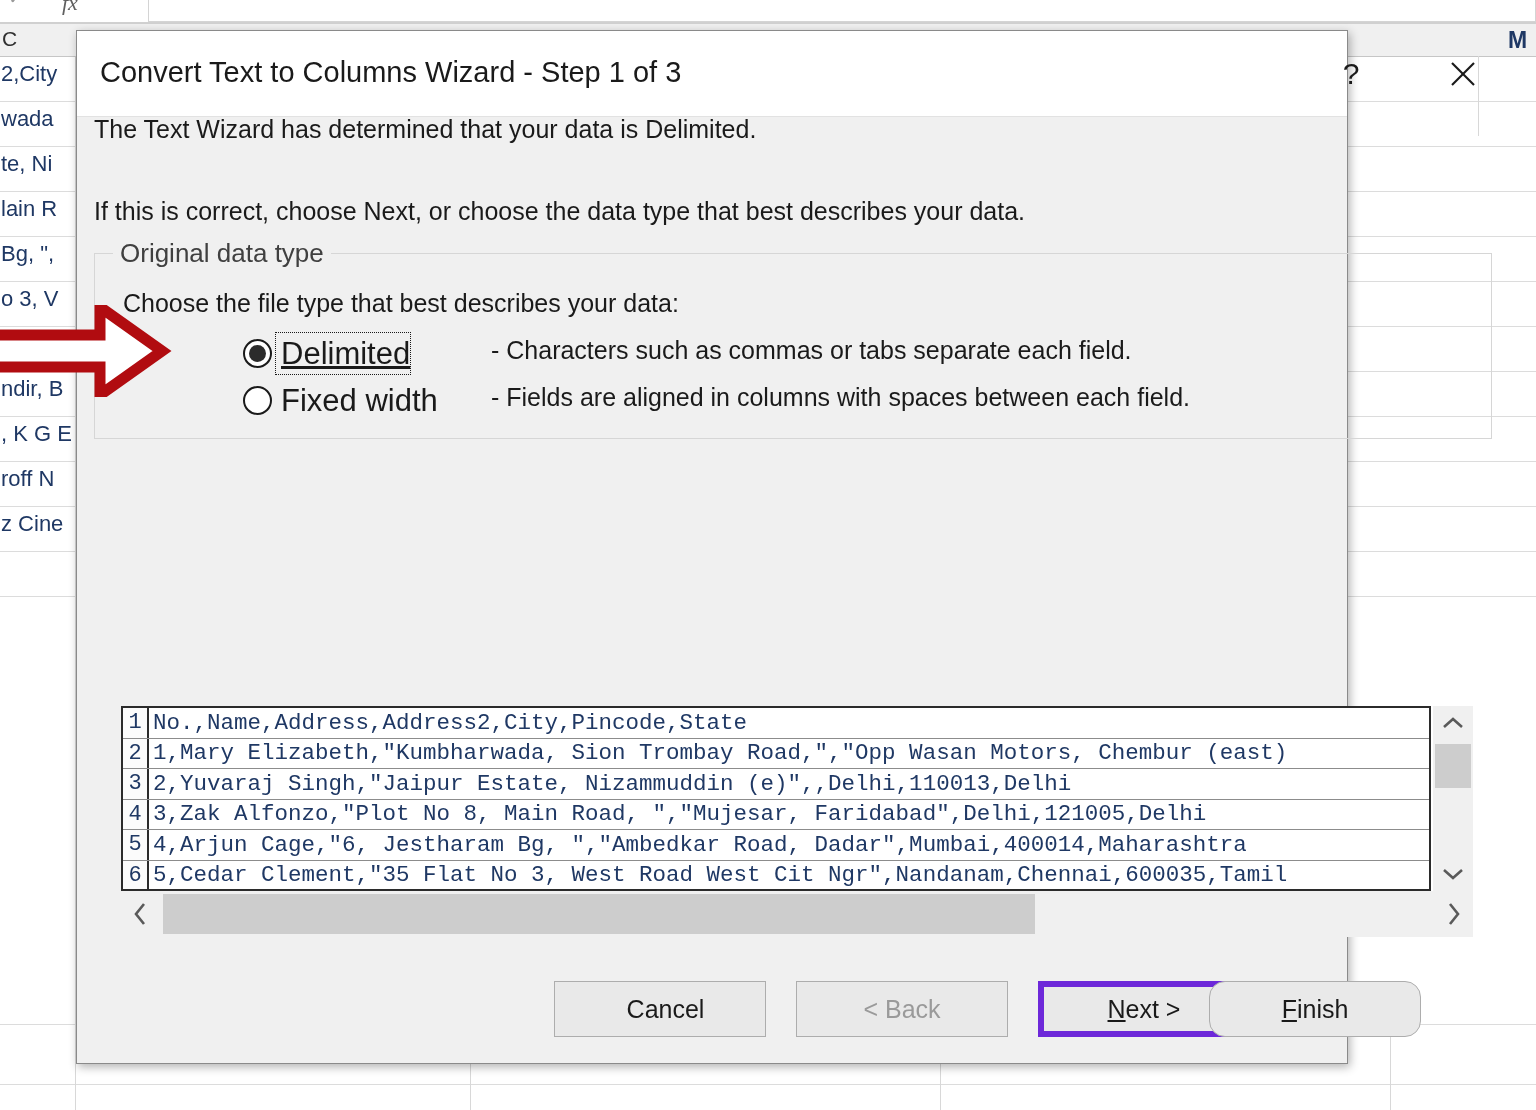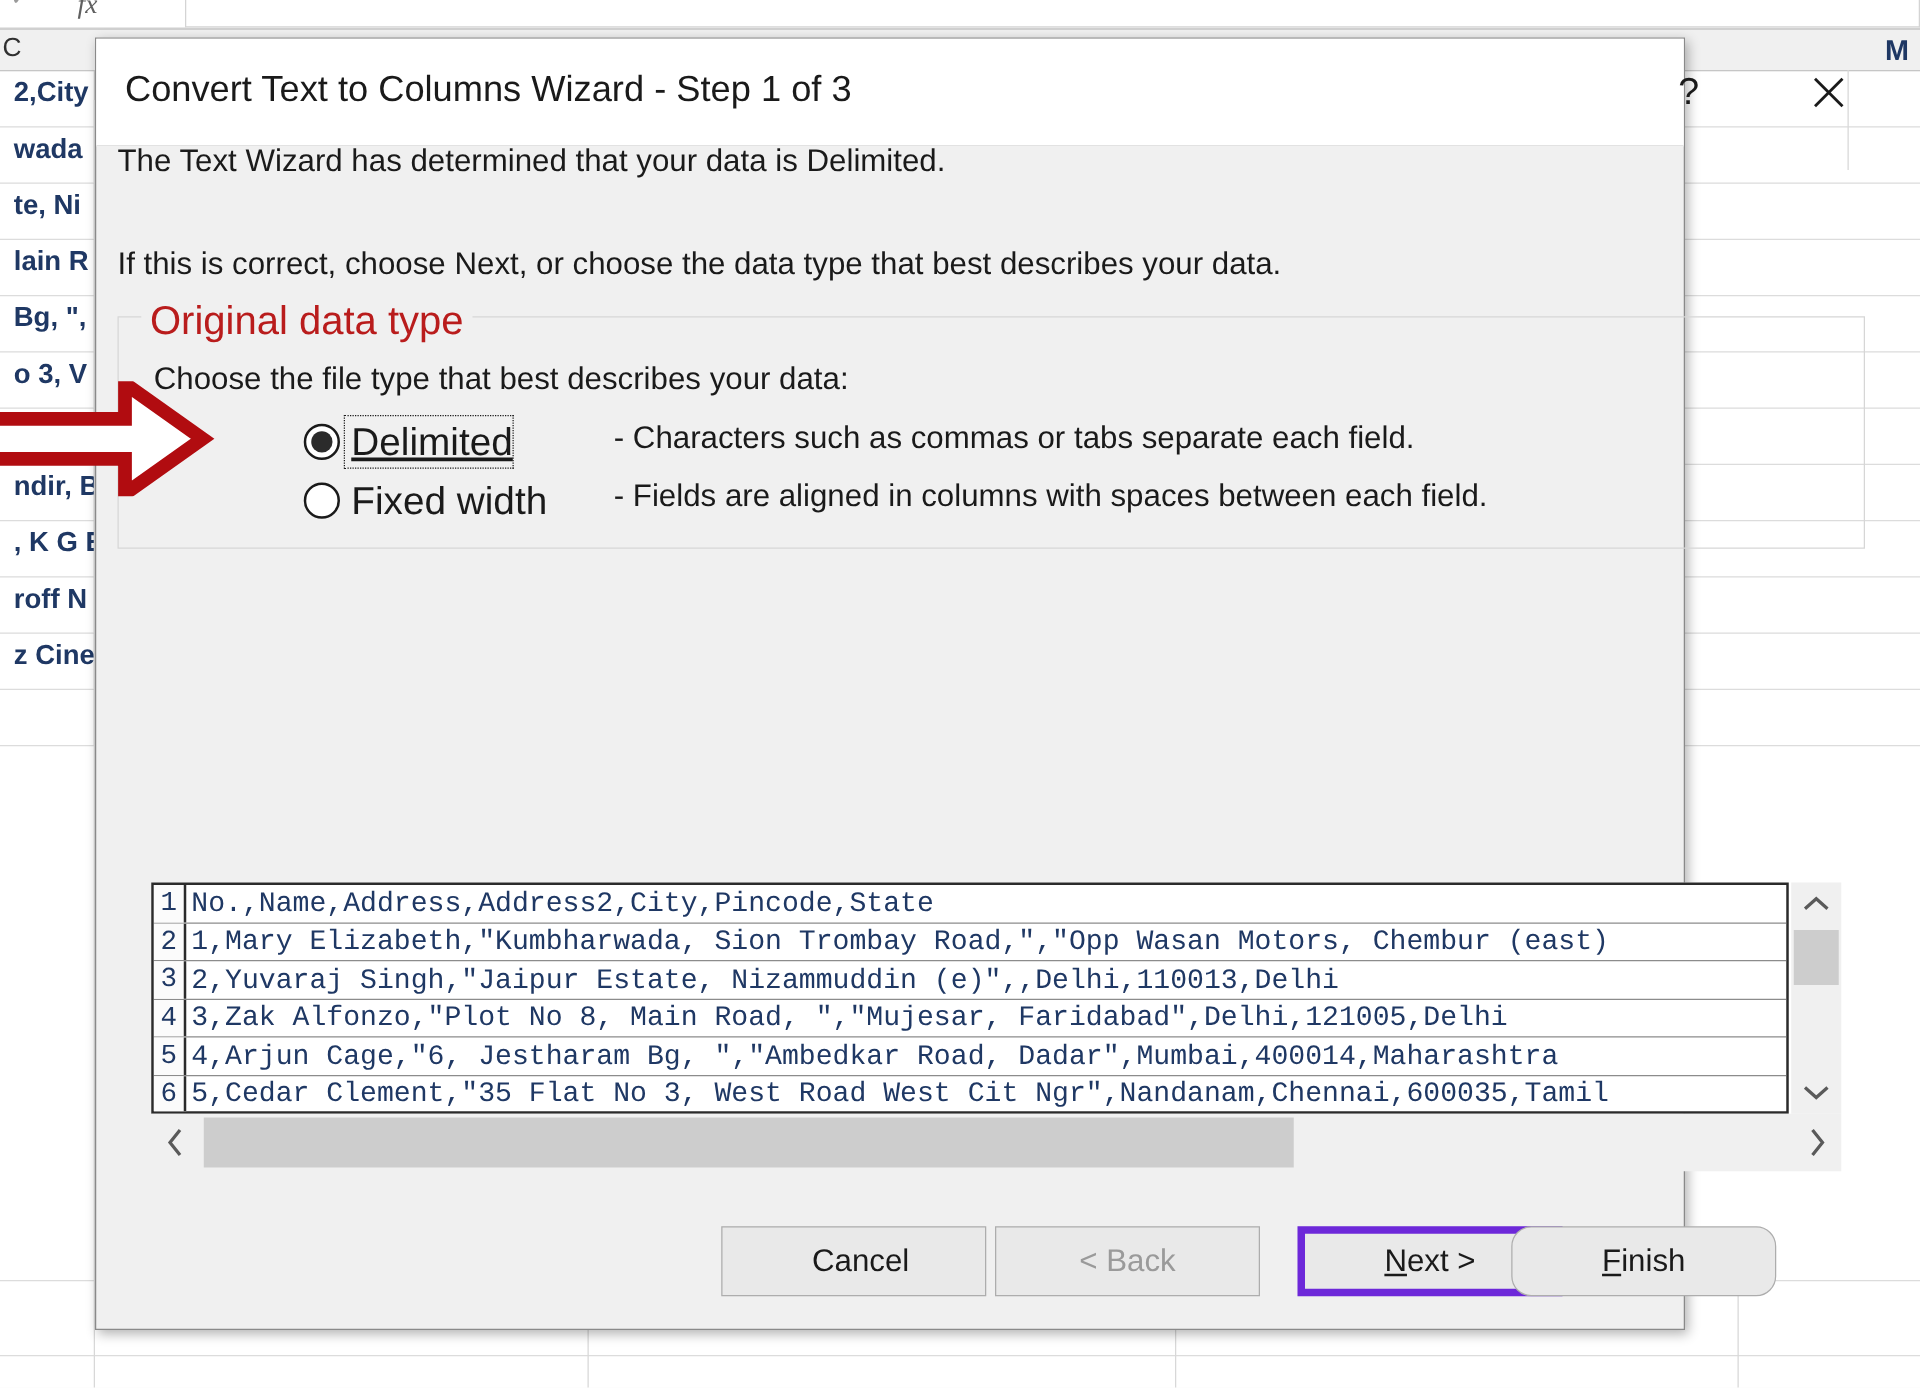--- a/index.html
+++ b/index.html
@@ -51,22 +51,22 @@
   }
   .xl-row {
     position: absolute; left: 0; width: 1536px; height: 45px;
     border-bottom: 1px solid #dcdcdc; overflow: hidden;
   }
   .xl-cellwall {
     position: absolute; left: 75px; top: 0; width: 1px; height: 45px;
     background: #c9c9c9;
   }
   .xl-celltext {
-    position: absolute; left: 11px; top: 5px;
-    font-size: 22px; color: #1f3864; white-space: nowrap; font-weight: bold;
+    position: absolute; left: 1px; top: 5px;
+    font-size: 22px; color: #1f3864; white-space: nowrap;
   }
   .xl-vline {
     position: absolute; top: 56px; width: 1px; height: 1054px; background: #d8d8d8;
   }
   .xl-hline {
     position: absolute; left: 0; width: 1536px; height: 1px; background: #dcdcdc;
   }
 
   
   .dialog {
@@ -102,21 +102,21 @@
 
   
   .groupbox {
     position: absolute; left: 17px; top: 222px; width: 1398px; height: 186px;
     border: 1px solid #d6d6d6;
     box-sizing: border-box;
   }
   .group-label {
     position: absolute; left: 36px; top: 207px;
     background: #f0f0f0; padding: 0 7px;
-    font-size: 32px; color: #b91c1c; white-space: nowrap;
+    font-size: 26px; color: #404040; white-space: nowrap;
   }
   .choose-label {
     position: absolute; left: 46px; top: 258px;
     font-size: 25px; color: #1a1a1a; white-space: nowrap;
   }
 
   .radio-row { position: absolute; left: 46px; height: 44px; }
   .radio-row.r1 { top: 303px; }
   .radio-row.r2 { top: 350px; }
 
@@ -208,21 +208,21 @@
 
   
   .dlg-btn {
     position: absolute; top: 950px; width: 212px; height: 56px;
     background: #e9e9e9; border: 1px solid #adadad;
     box-sizing: border-box; cursor: default; padding: 0;
     font-family: "Liberation Sans", sans-serif;
     font-size: 25px; color: #1a1a1a;
   }
   .dlg-btn u { text-decoration: underline; }
-  .b-cancel { left: 500px; padding-left: 11px; }
+  .b-cancel { left: 477px; padding-left: 11px; }
   .b-back   { left: 719px; color: #9a9a9a; }
   .b-next   { left: 961px; border: 6px solid #6d28d9; }
   .b-finish { left: 1132px; border-radius: 16px; }
 
   
   .arrow-svg {
     position: absolute; left: -10px; top: 305px;
     width: 230px; height: 92px; pointer-events: none;
   }
 </style>

